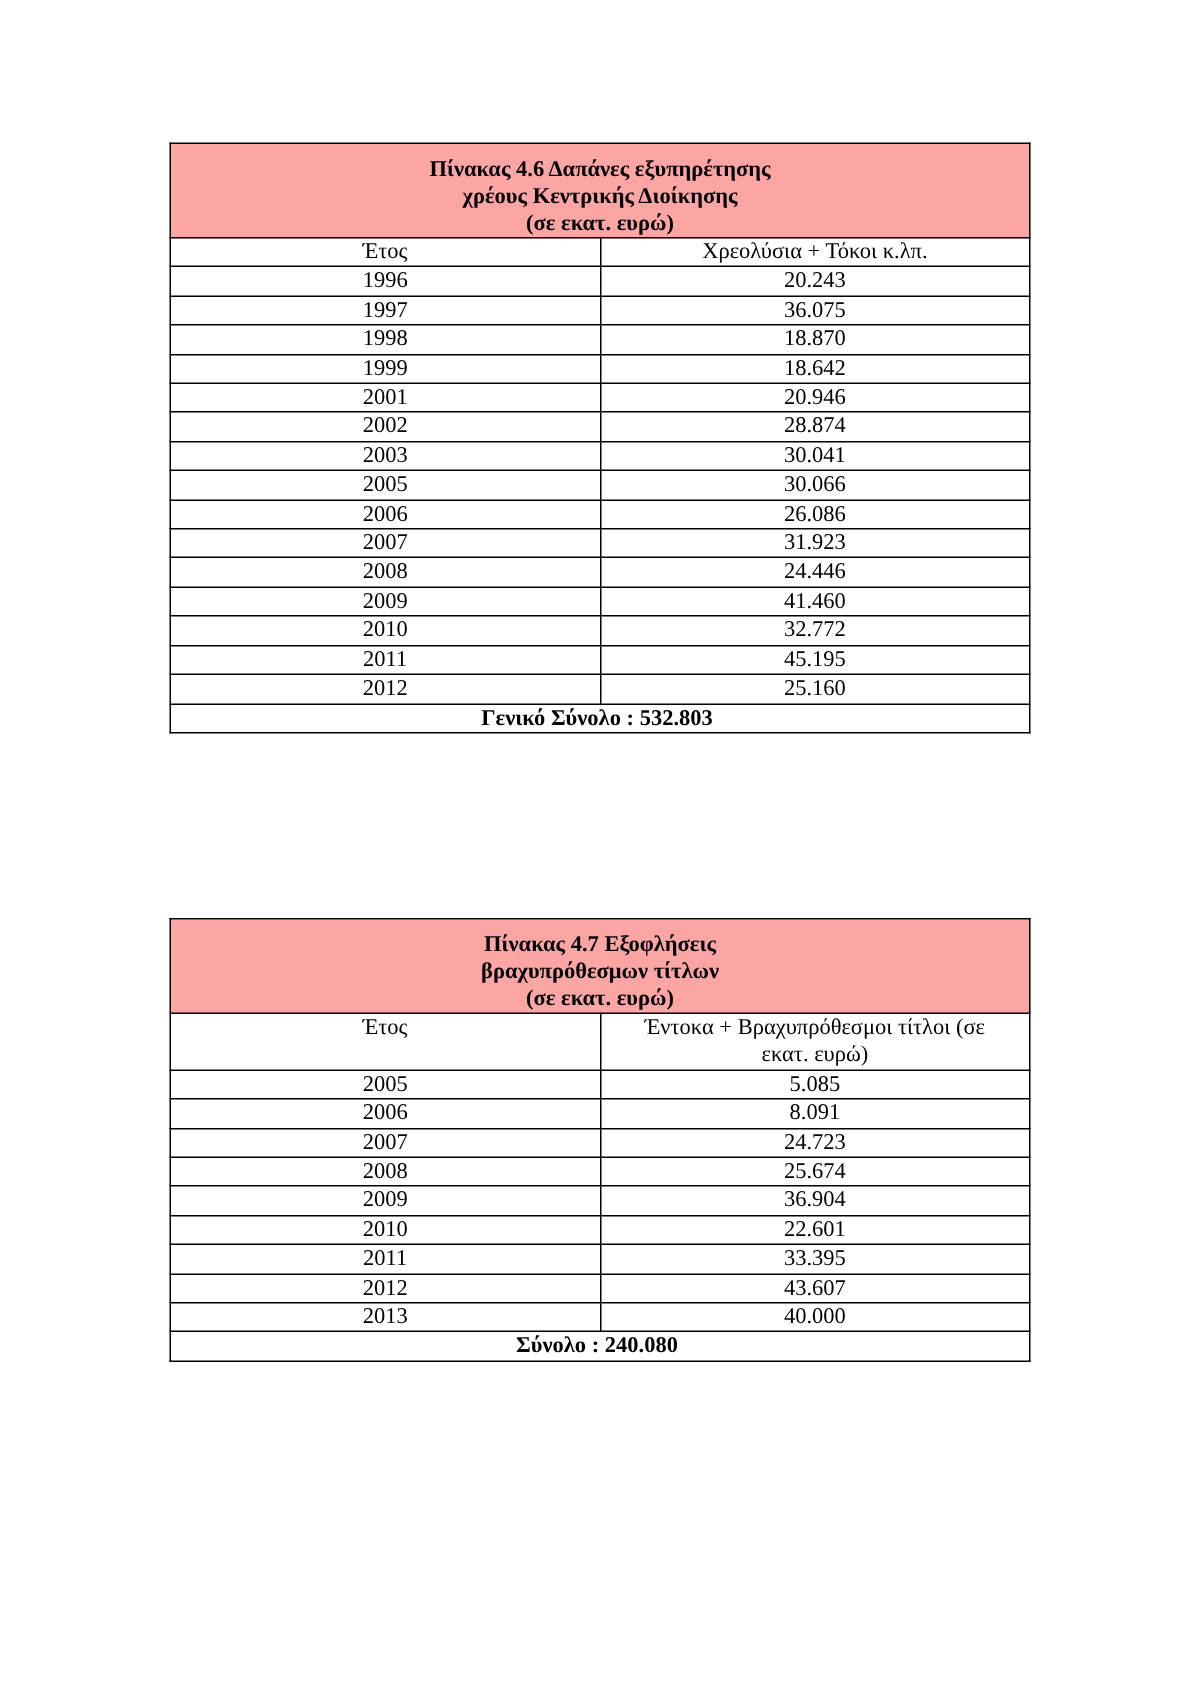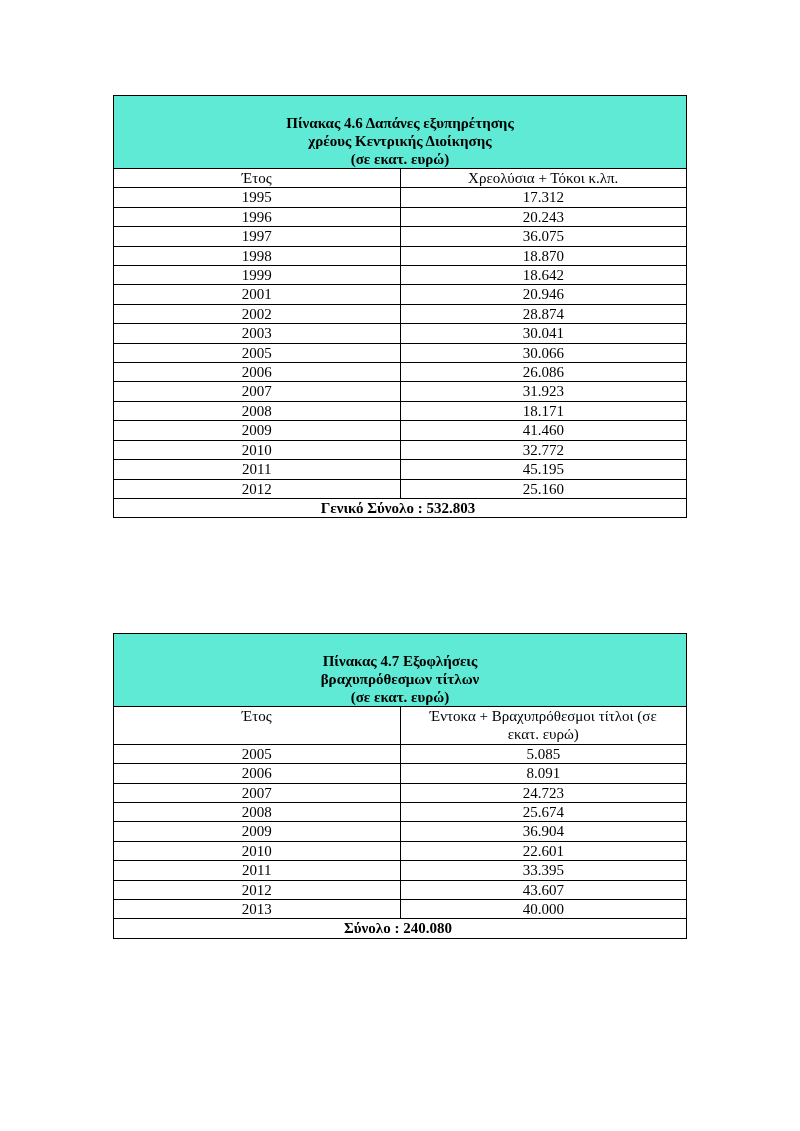--- a/index.html
+++ b/index.html
@@ -1,48 +1,44 @@
 <!DOCTYPE html>
 <html><head>
 <meta charset="utf-8">
 <style>
   html, body { margin: 0; padding: 0; background: #ffffff; }
   body { width: 800px; height: 1131px; position: relative; overflow: hidden;
          font-family: "Liberation Serif", "DejaVu Serif", serif; color: #000; }
   table.data-table { position: absolute; left: 113px; width: 574px; border-collapse: collapse; table-layout: fixed; }
   table.data-table td { border: 1px solid #000; padding: 0; font-size: 15px; line-height: 18.4px; text-align: center; vertical-align: top; }
   table.data-table td.col-year { width: 286px; }
-  table.data-table td.title-cell { background: #5eead4; font-weight: bold; padding-top: 18px; padding-bottom: 0; line-height: 18px; }
+  table.data-table td.title-cell { background: #fca5a5; font-weight: bold; padding-top: 8px; padding-bottom: 0; line-height: 18px; }
   table.data-table td.total-cell { text-align: center; font-weight: bold; padding-right: 4px; }
   table.data-table tr.data-row td { height: 18.4px; }
   #table-46 { top: 95px; }
-  #table-47 { top: 633px; }
+  #table-47 { top: 612px; }
 </style>
 </head>
 <body>
 
 <table class="data-table" id="table-46">
   <tbody>
     <tr>
       <td class="title-cell" colspan="2">
         <div>Πίνακας 4.6 Δαπάνες εξυπηρέτησης</div>
         <div>χρέους Κεντρικής Διοίκησης</div>
         <div>(σε εκατ. ευρώ)</div>
       </td>
     </tr>
     <tr>
       <td class="col-year">Έτος</td>
       <td>Χρεολύσια + Τόκοι κ.λπ.</td>
     </tr>
   </tbody>
   <tbody class="rows" data-table="0">
-      <tr class="data-row">
-        <td class="col-year">1995</td>
-        <td>17.312</td>
-      </tr>
       <tr class="data-row">
         <td class="col-year">1996</td>
         <td>20.243</td>
       </tr>
       <tr class="data-row">
         <td class="col-year">1997</td>
         <td>36.075</td>
       </tr>
       <tr class="data-row">
         <td class="col-year">1998</td>
@@ -71,21 +67,21 @@
       <tr class="data-row">
         <td class="col-year">2006</td>
         <td>26.086</td>
       </tr>
       <tr class="data-row">
         <td class="col-year">2007</td>
         <td>31.923</td>
       </tr>
       <tr class="data-row">
         <td class="col-year">2008</td>
-        <td>18.171</td>
+        <td>24.446</td>
       </tr>
       <tr class="data-row">
         <td class="col-year">2009</td>
         <td>41.460</td>
       </tr>
       <tr class="data-row">
         <td class="col-year">2010</td>
         <td>32.772</td>
       </tr>
       <tr class="data-row">

